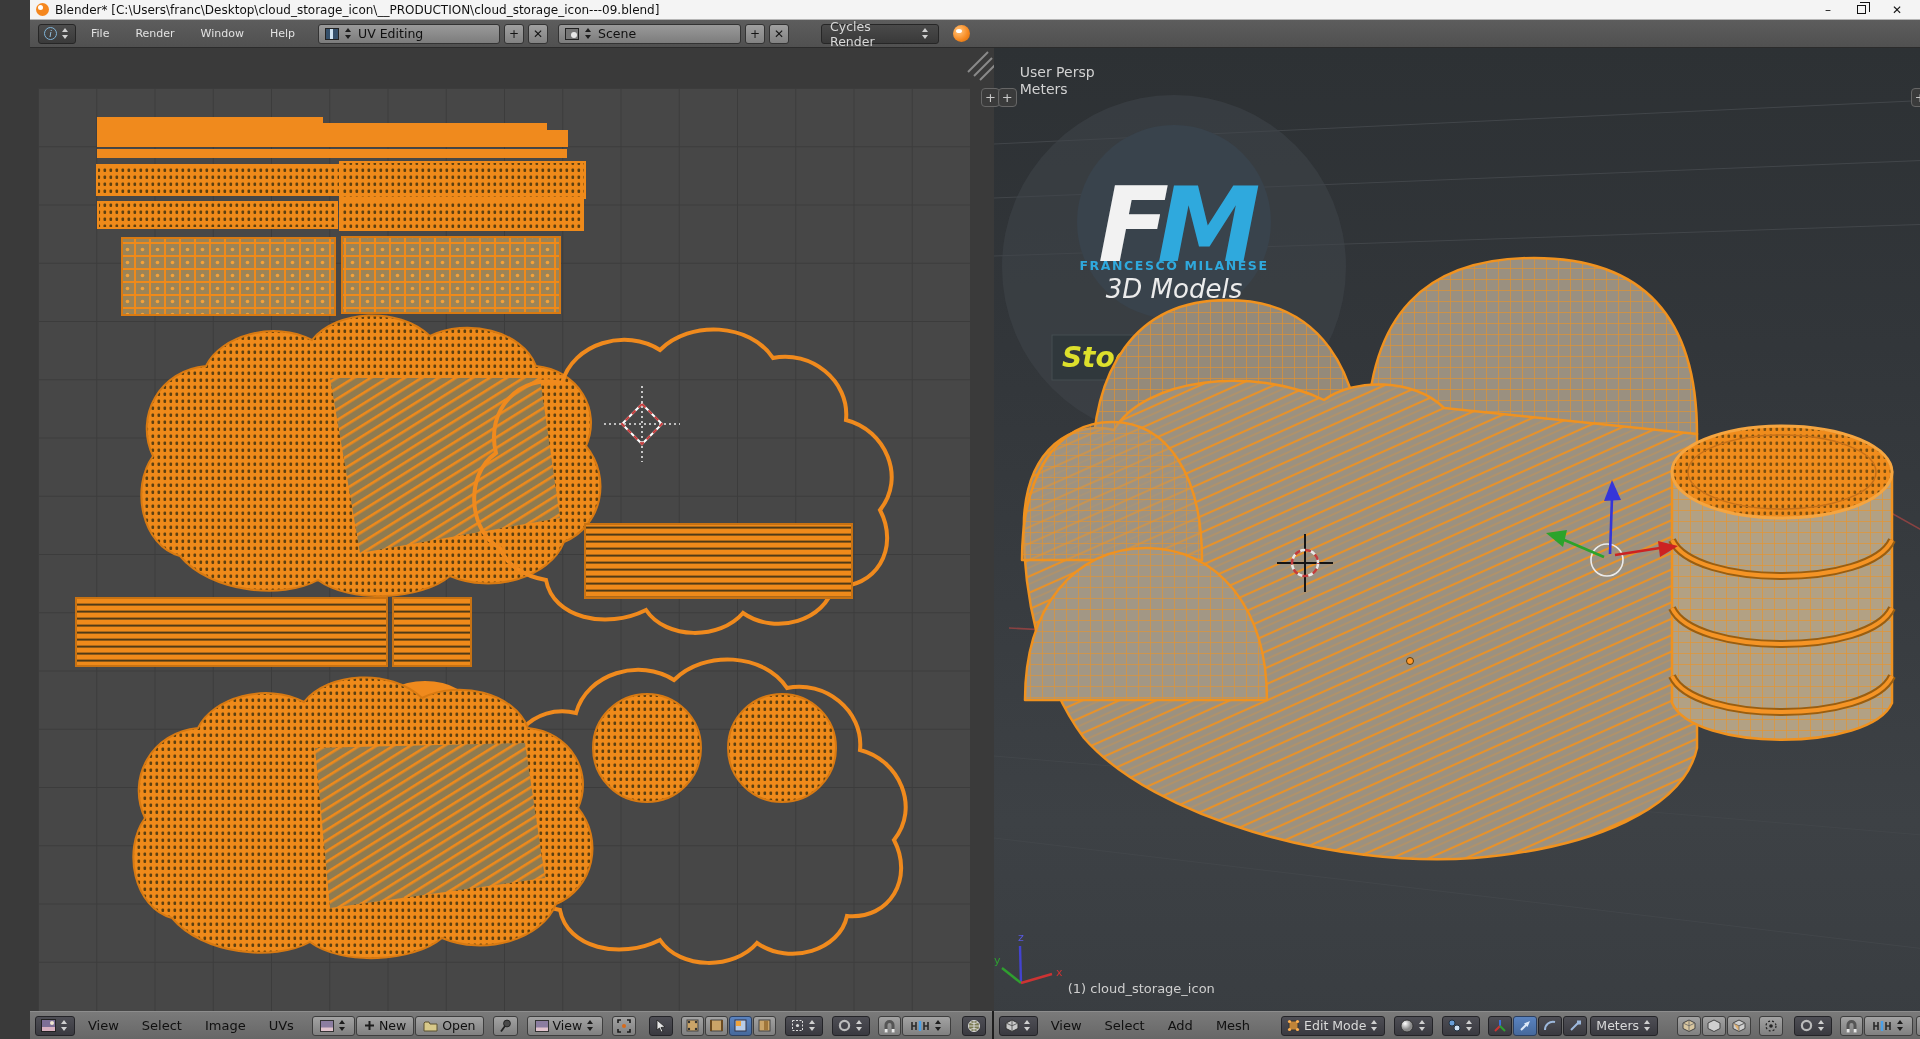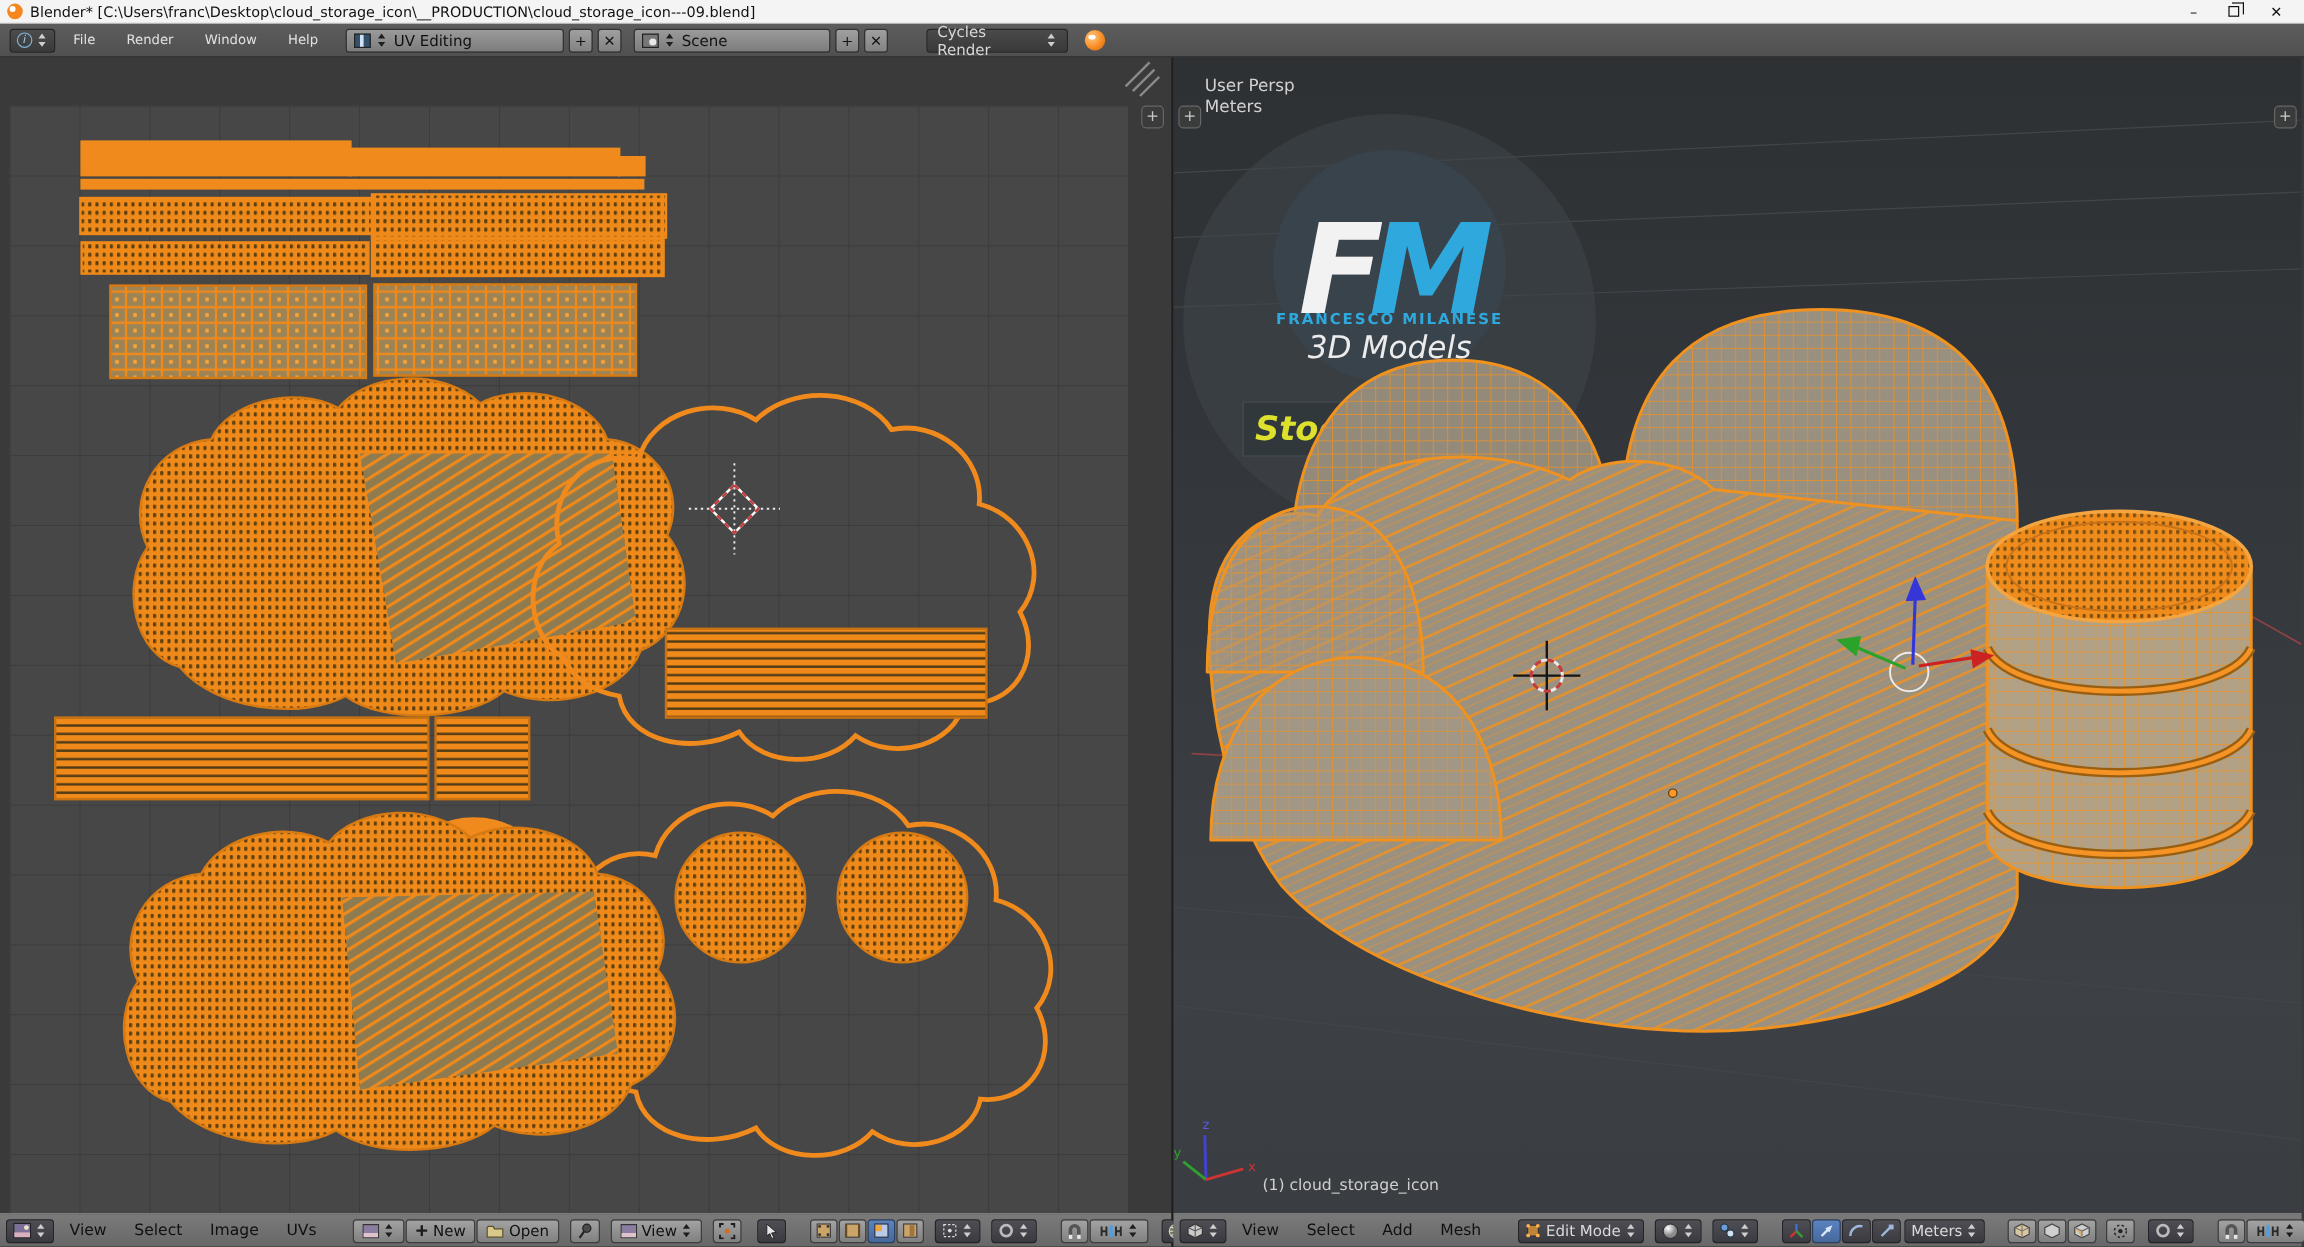--- a/index.html
+++ b/index.html
@@ -1,17 +1,17 @@
 <!DOCTYPE html>
 <html><head>
 <meta charset="utf-8">
 <style>
   html,body{margin:0;padding:0;background:#222;}
   *{box-sizing:border-box;}
-  .root{width:1920px;height:1039px;position:relative;font-family:"DejaVu Sans","Liberation Sans",sans-serif;overflow:hidden;background:#3a3a3a;}
+  .root{width:1920px;height:1039px;position:relative;font-family:"DejaVu Sans","Liberation Sans",sans-serif;overflow:hidden;background:#3a3a3a;padding-left:30px;}
 
   
   .titlebar{height:20px;background:#f4f4f4;display:flex;align-items:center;padding:0 6px;border-bottom:1px solid #b5b5b5;}
   .titlebar .blicon{width:13px;height:13px;border-radius:50%;background:#f5871e;position:relative;margin-right:6px;flex:none;}
   .titlebar .blicon::after{content:"";position:absolute;left:2px;top:2px;width:5px;height:5px;border-radius:50%;background:#fff;}
   .titlebar .ttext{font-size:12px;color:#111;white-space:nowrap;}
   .wctrls{margin-left:auto;display:flex;align-items:center;gap:26px;padding-right:12px;}
   .wctrl{font-size:12px;color:#111;line-height:1;cursor:default;}
   .restore-box{width:9px;height:9px;border:1.2px solid #111;position:relative;display:inline-block;}
   .restore-box::before{content:"";position:absolute;left:2px;top:-4px;width:9px;height:9px;border:1.2px solid #111;border-bottom:none;border-left:none;}
@@ -42,21 +42,21 @@
   .workspace{display:flex;height:991px;}
   .uv-editor{width:978px;position:relative;background:#3c3c3c;border-right:2px solid #1e1e1e;}
   .uv-canvas{position:absolute;left:0;top:0;width:976px;height:963px;background:#3a3a3a;overflow:hidden;}
   .uv-grid{position:absolute;left:8px;top:40px;width:932px;height:923px;background-color:#474747;background-image:linear-gradient(#3c3c3c 1px,transparent 1px),linear-gradient(90deg,#3c3c3c 1px,transparent 1px);background-size:58.25px 58.25px;}
   .uv-svg{position:absolute;left:0;top:0;}
   .editor-header{position:absolute;left:0;bottom:0;width:100%;height:28px;background:linear-gradient(#7a7a7a,#676767);border-top:1px solid #8d8d8d;display:flex;align-items:center;gap:3px;padding:0 5px;}
   .hmenu{font-size:13px;color:#101010;padding:0 10px;cursor:default;white-space:nowrap;}
   .hbtn-light{height:20px;background:linear-gradient(#a3a3a3,#808080);border:1px solid #3e3e3e;border-radius:3px;display:flex;align-items:center;gap:4px;padding:0 7px;color:#101010;font-size:12.5px;white-space:nowrap;}
   .hbtn-dark{height:20px;background:linear-gradient(#4e4e55,#3a3a40);border:1px solid #242428;border-radius:3px;display:flex;align-items:center;gap:4px;padding:0 5px;color:#dadada;font-size:12.5px;white-space:nowrap;}
   .hbtn-active{background:linear-gradient(#5a83c0,#46699c)!important;border-color:#2b3f60!important;}
-  .grp{display:flex;align-items:center;gap:1px;margin-left:17px;}
+  .grp{display:flex;align-items:center;gap:1px;margin-left:5px;}
   .expand-btn{position:absolute;width:19px;height:19px;background:rgba(60,60,60,.9);border:1px solid #666;border-radius:4px;color:#c8c8c8;font-size:13px;line-height:17px;text-align:center;z-index:5;}
 
   .viewport3d{width:940px;position:relative;background:linear-gradient(180deg,#2d3134 0%,#32363a 30%,#3d4145 78%,#393d41 100%);}
   .vp-canvas{position:absolute;left:0;top:0;width:940px;height:963px;overflow:hidden;}
   .vp-overlay-text{position:absolute;font-size:14px;color:#d2d2d2;white-space:nowrap;}
   .vp-objname{position:absolute;left:74px;top:933px;font-size:13px;color:#cfcfcf;}
 
   .icon-svg{display:block;flex:none;}
 </style>
 </head>
@@ -85,21 +85,21 @@
     <span class="tmenu" style="color:#e2e2e2">Help</span>
 
     <span class="field-light" style="width:182px;margin-left:8px">
       <span class="lay-icon"></span>
       <span class="ud dk"></span>
       <span>UV Editing</span>
     </span>
     <span class="sq-btn">+</span>
     <span class="sq-btn">✕</span>
 
-    <span class="field-light" style="width:164px;margin-left:6px">
+    <span class="field-light" style="width:183px;margin-left:6px">
       <span class="scene-icon"></span>
       <span class="ud dk"></span>
       <span>Scene</span>
     </span>
     <span class="sq-btn">+</span>
     <span class="sq-btn">✕</span>
 
     <span class="field-dark" style="width:118px;margin-left:28px;justify-content:space-between">
       <span>Cycles Render</span>
       <span class="ud"></span>

